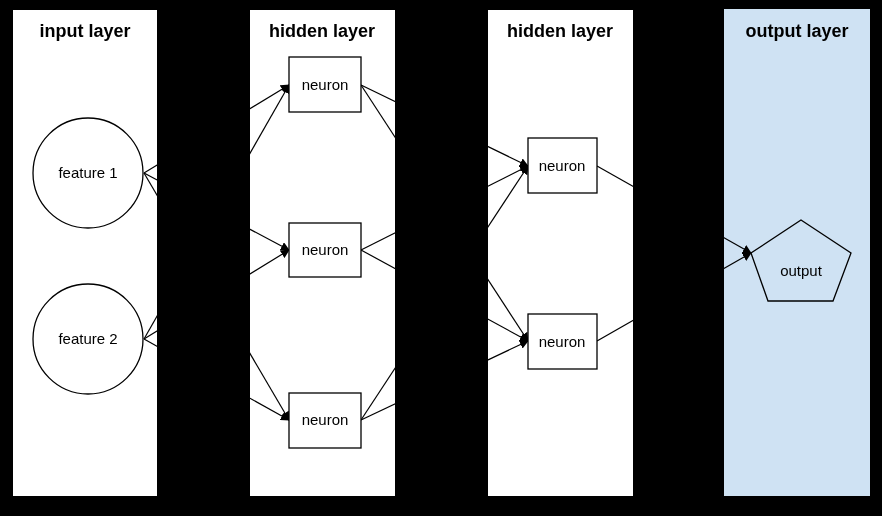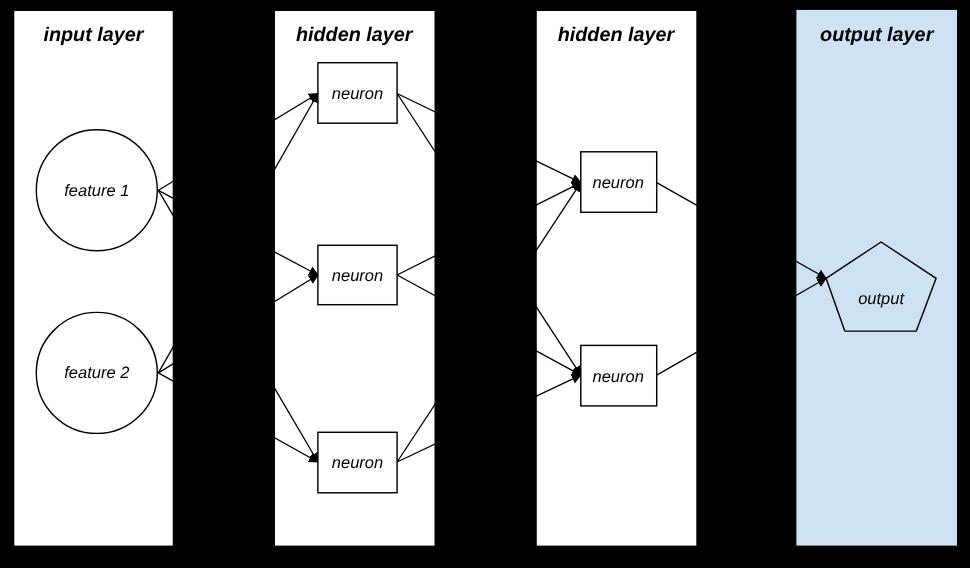--- a/index.html
+++ b/index.html
@@ -7,21 +7,20 @@
     padding: 0;
     background: #000000;
     font-family: "Liberation Sans", sans-serif;
   }
   .stage {
     width: 882px;
     height: 516px;
     position: relative;
     background: #000000;
     overflow: hidden;
-    font-style: italic;
   }
   svg { display: block; }
   .panel-title {
     font-family: "Liberation Sans", sans-serif;
     font-size: 18px;
     font-weight: bold;
     fill: #000000;
   }
   .node-label {
     font-family: "Liberation Sans", sans-serif;

